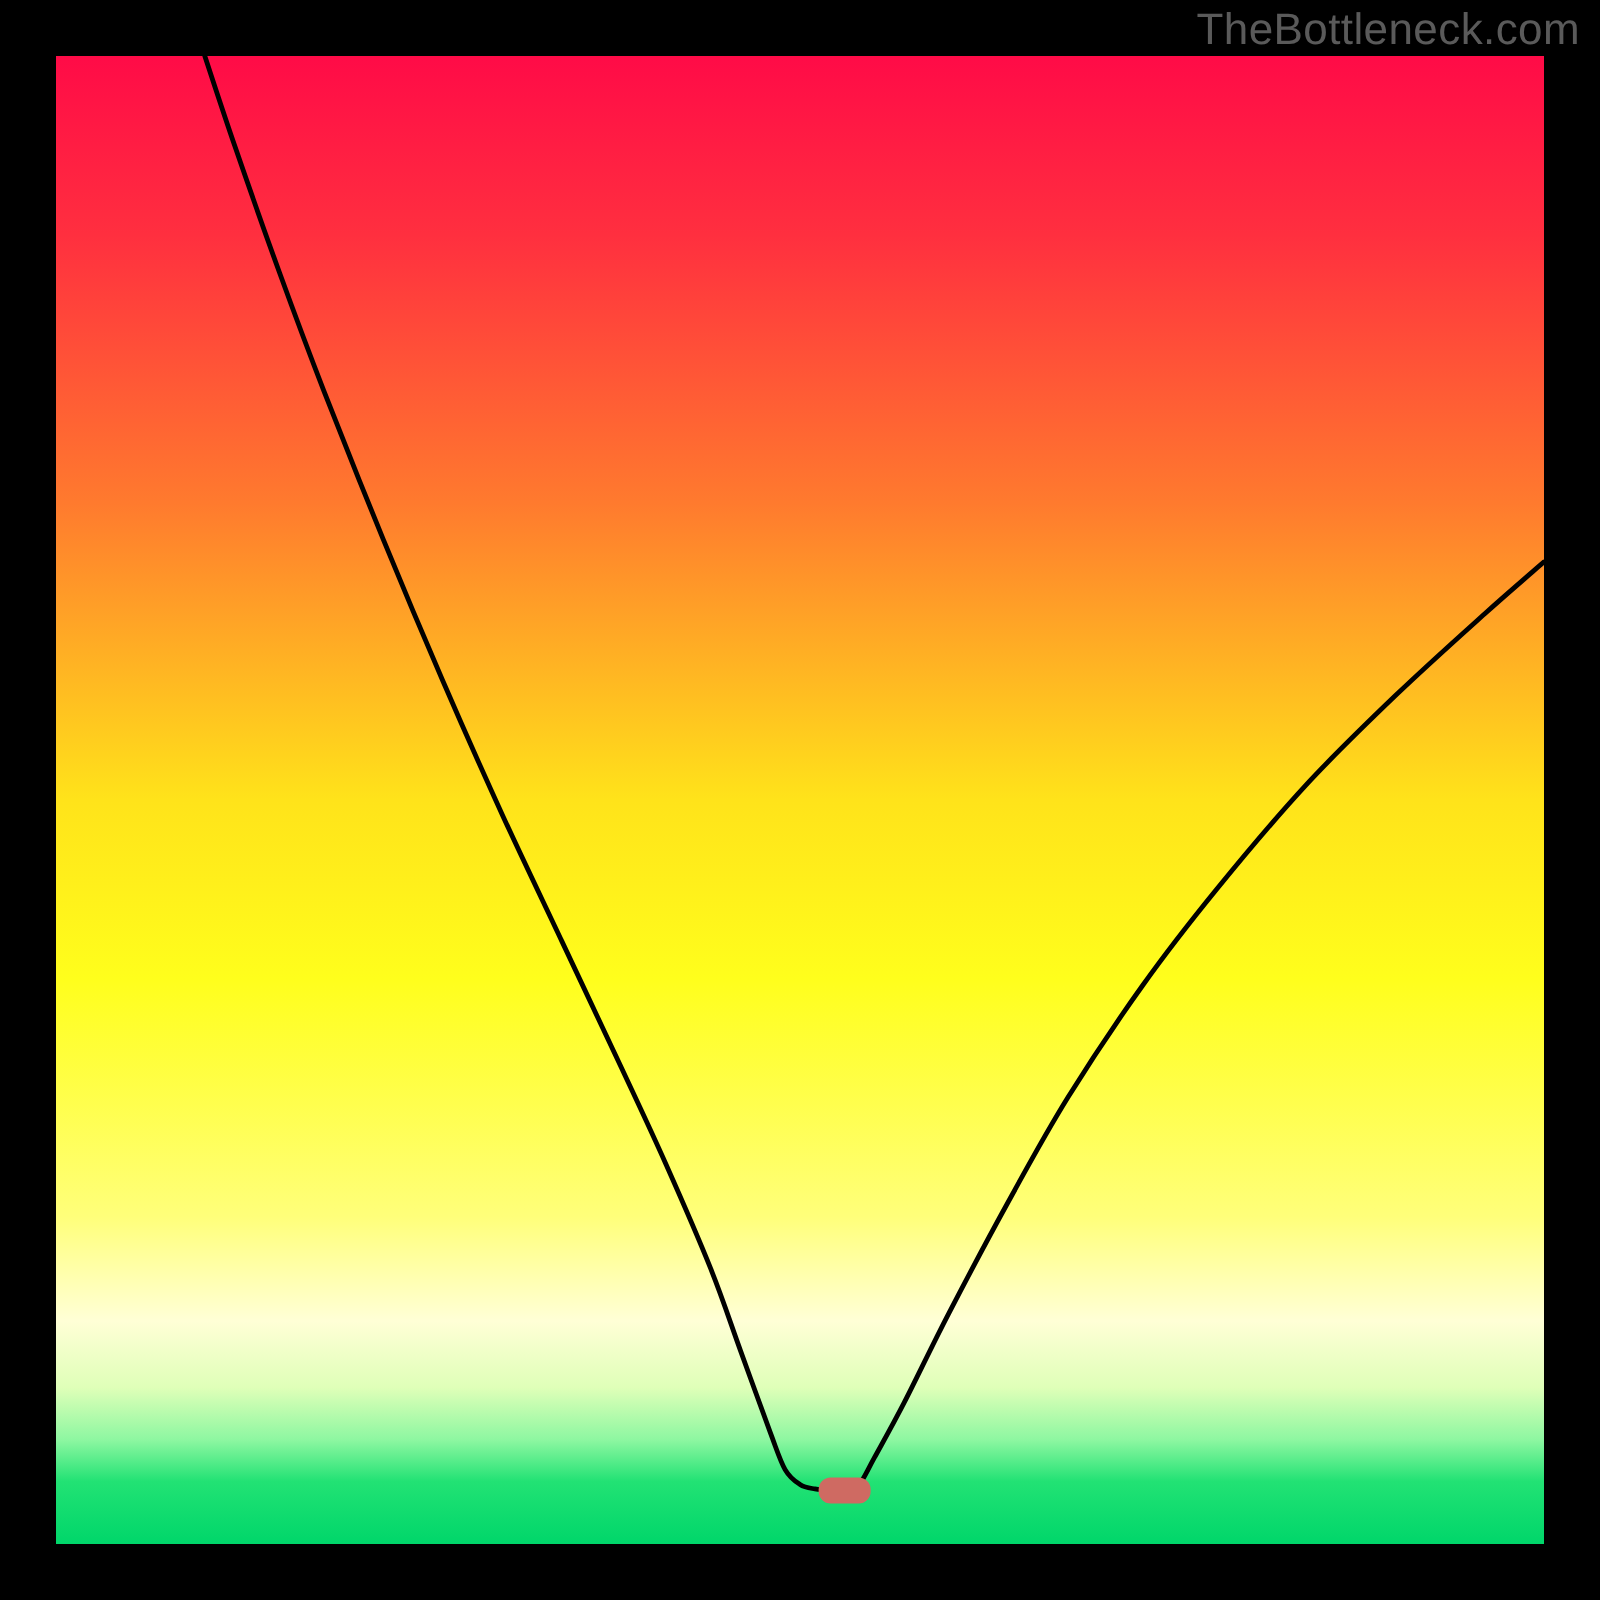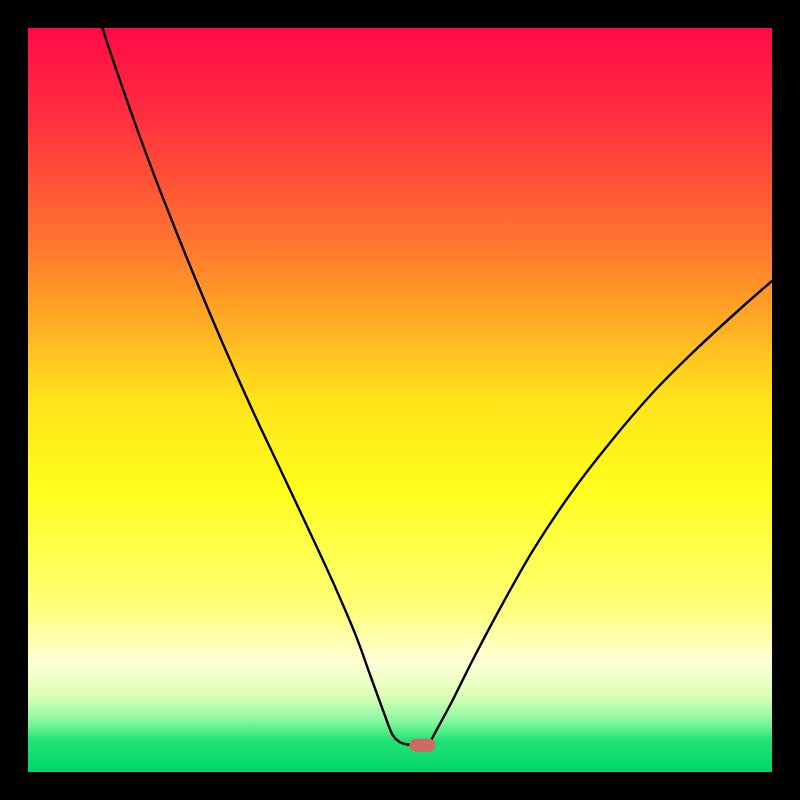--- a/index.html
+++ b/index.html
@@ -26,20 +26,21 @@
     top: 28px;
     width: 744px;
     height: 744px;
   }
   svg { display: block; }
 </style>
 </head>
 <body>
 
 <div class="outer">
+  <div class="watermark">TheBottleneck.com</div>
   <div class="plot-frame">
     <svg viewBox="0 0 744 744" width="744" height="744">
       <defs>
         <linearGradient id="bg-grad" x1="0" y1="0" x2="0" y2="1">
           <stop offset="0%" stop-color="#ff0b47"></stop>
           <stop offset="12%" stop-color="#ff2f3f"></stop>
           <stop offset="30%" stop-color="#ff7a2e"></stop>
           <stop offset="50%" stop-color="#ffe31a"></stop>
           <stop offset="62%" stop-color="#fffe1c"></stop>
           <stop offset="78%" stop-color="#ffff7a"></stop>

